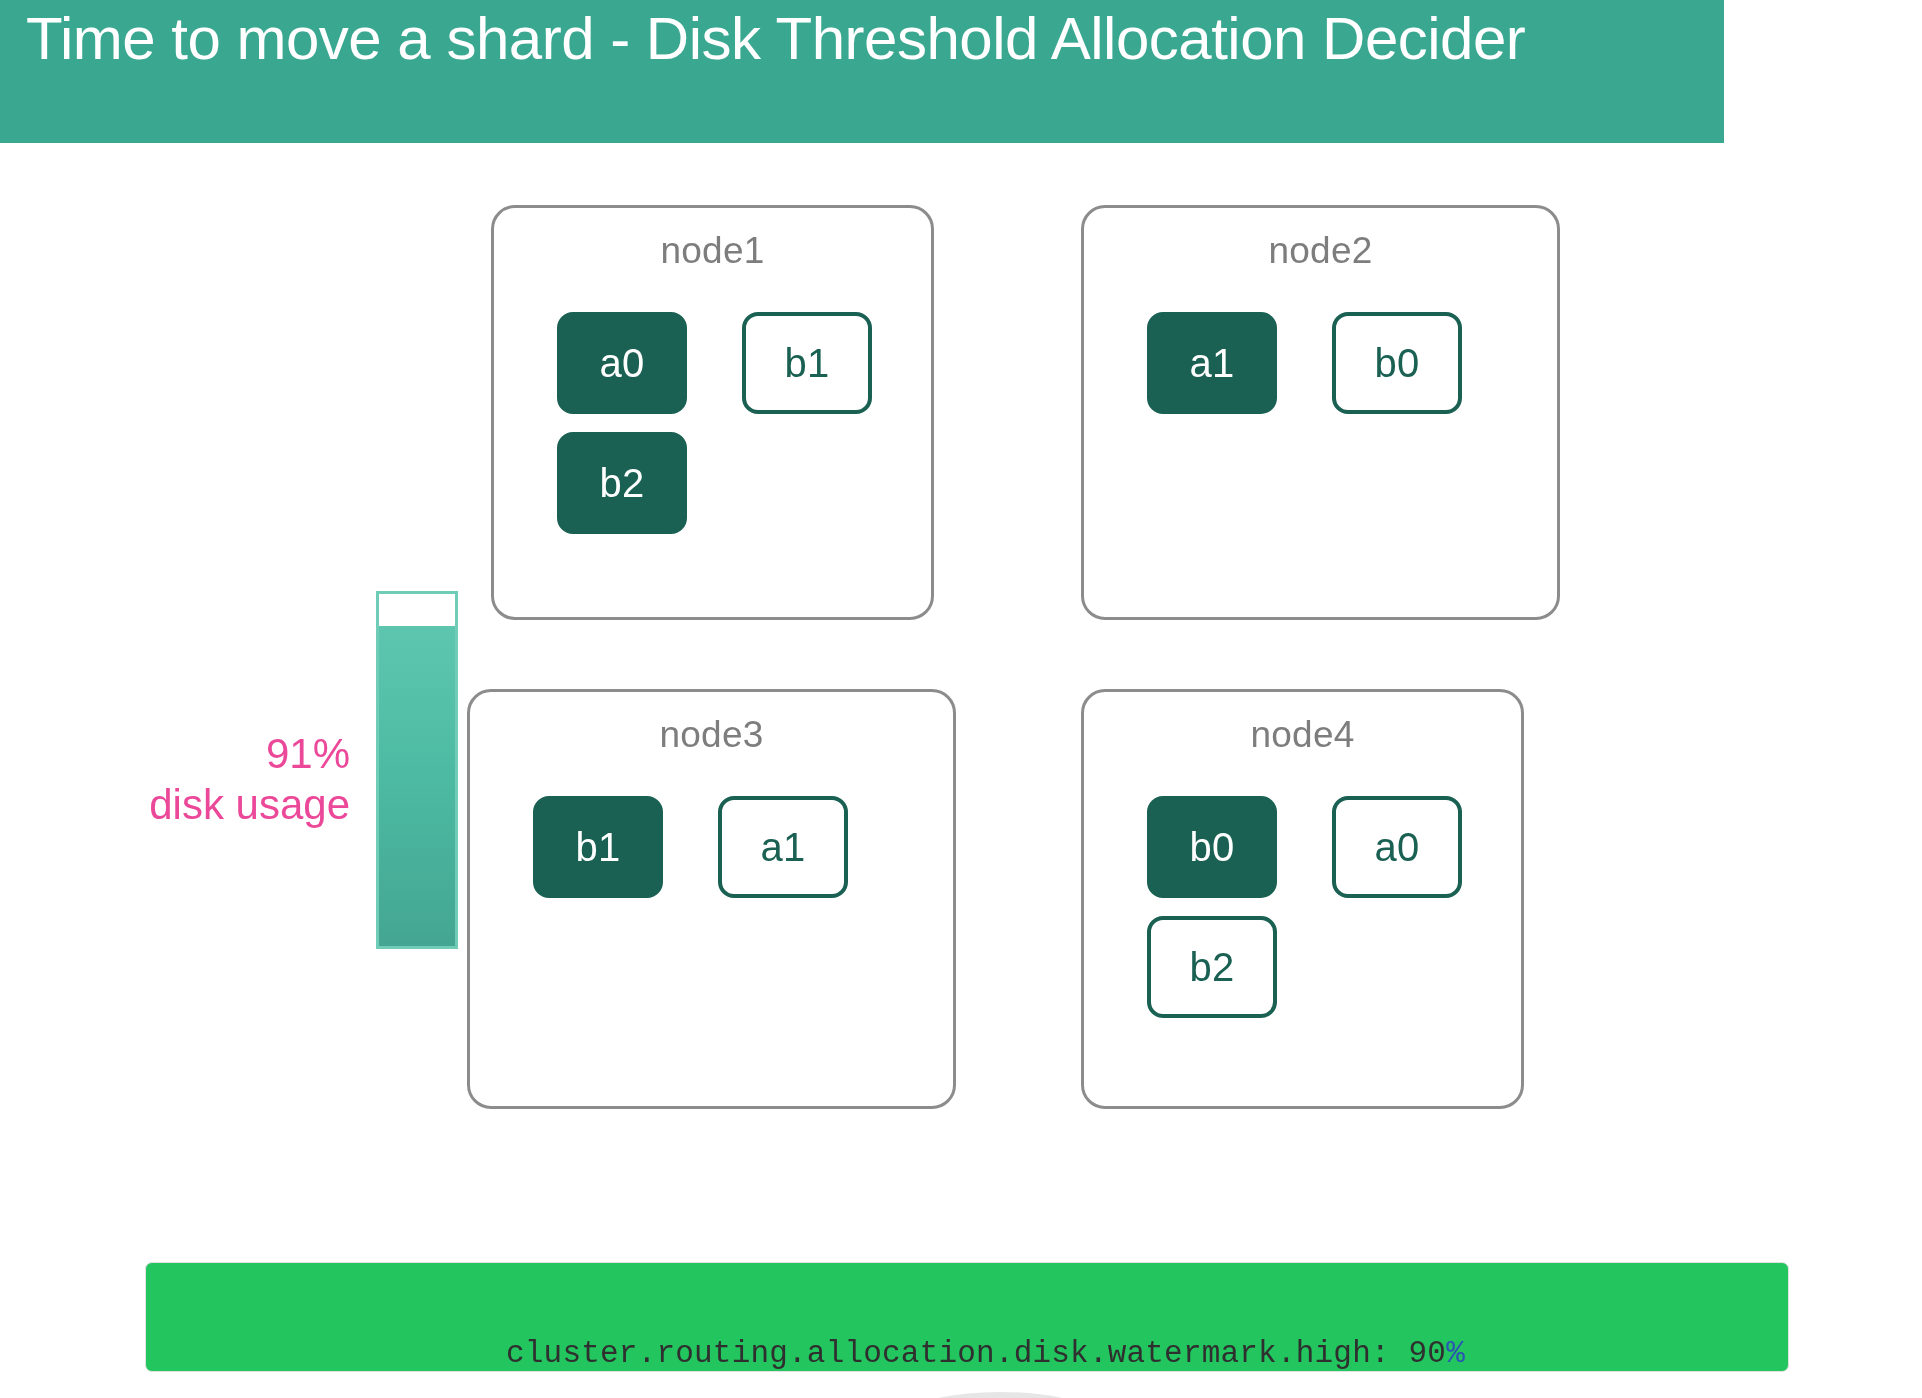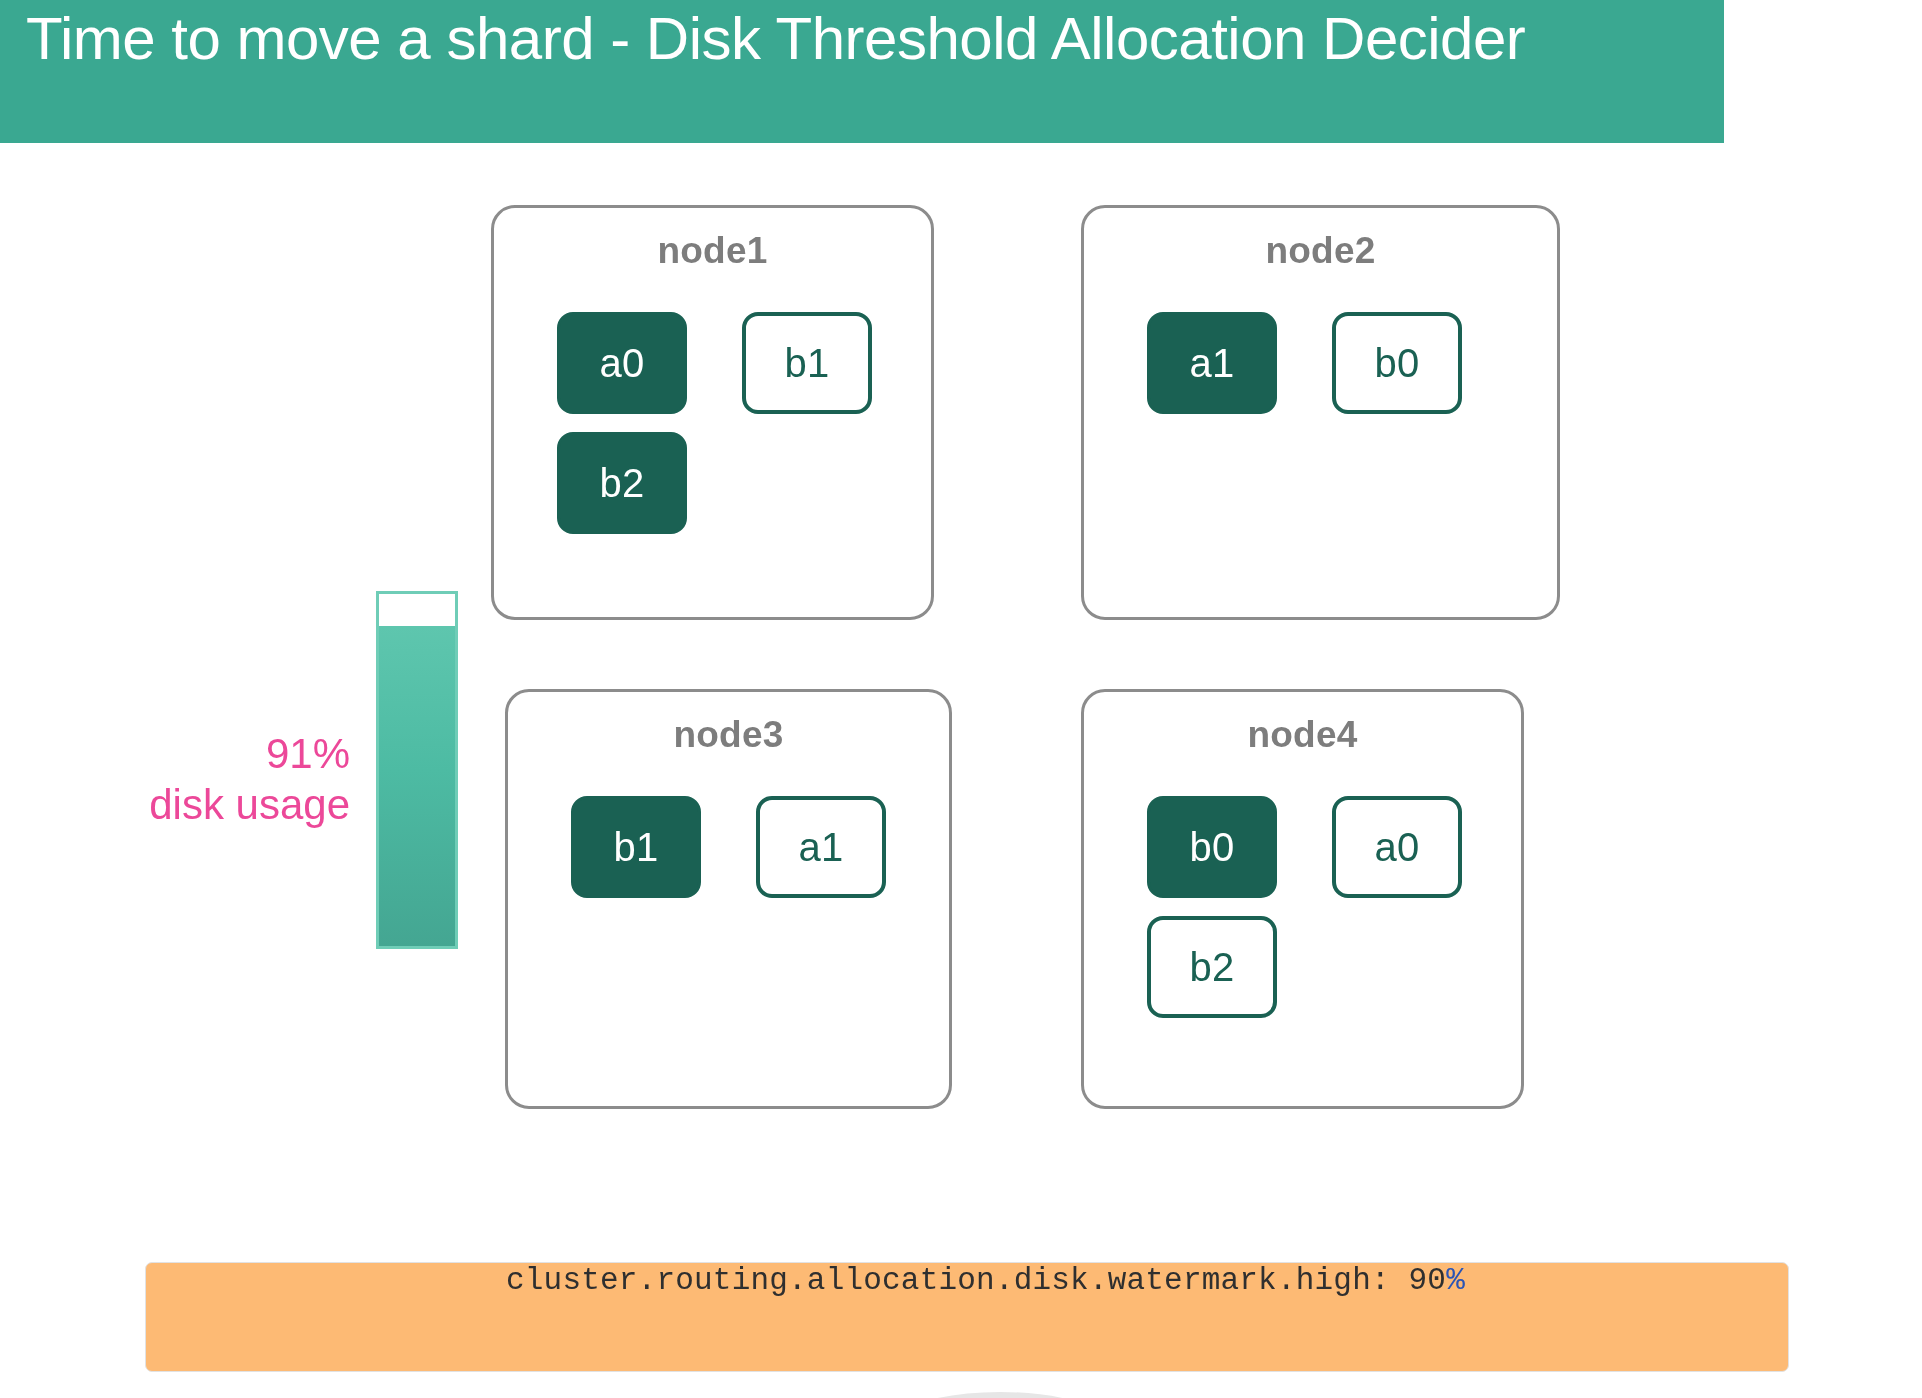--- a/index.html
+++ b/index.html
@@ -56,21 +56,21 @@
     border-radius: 24px;
   }
   .node-card .node-title {
     position: absolute;
     left: 0;
     right: 0;
     top: 22px;
     text-align: center;
     color: #7d7d7d;
     font-size: 37px;
-    font-weight: 700;
+    font-weight: 400;
     letter-spacing: 0.2px;
   }
   .node-body {
     position: absolute;
     left: 0;
     right: 0;
     top: 92px;
     bottom: 10px;
   }
 
@@ -138,25 +138,25 @@
 
   
   #setting-box {
     position: absolute;
     left: 145px;
     top: 1119px;
     width: 1930px;
     max-width: 1644px;
     height: 110px;
     box-sizing: border-box;
-    background: #fdba74;
+    background: #22c55e;
     border: 1px solid #e2e2e2;
     border-radius: 7px;
     display: flex;
-    align-items: flex-start;
+    align-items: flex-end;
     justify-content: center;
     padding-left: 37px;
   }
   #setting-text {
     font-family: "Liberation Mono", "DejaVu Sans Mono", monospace;
     font-size: 31px;
     color: #2f2f2f;
     letter-spacing: 0.2px;
     white-space: nowrap;
   }
@@ -212,21 +212,21 @@
     <div class="node-body">
       <div class="shard filled slot-r0c0">
         <span>a1</span>
       </div>
       <div class="shard outlined slot-r0c1">
         <span>b0</span>
       </div>
     </div>
   </div>
 
-  <div class="node-card" id="card-node3" style="left:505px; top:546px; width:447px; height:420px;">
+  <div class="node-card" id="card-node3" style="left:467px; top:546px; width:489px; height:420px;">
     <div class="node-title">node3</div>
     <div class="node-body">
       <div class="shard filled slot-r0c0">
         <span>b1</span>
       </div>
       <div class="shard outlined slot-r0c1">
         <span>a1</span>
       </div>
     </div>
   </div>

